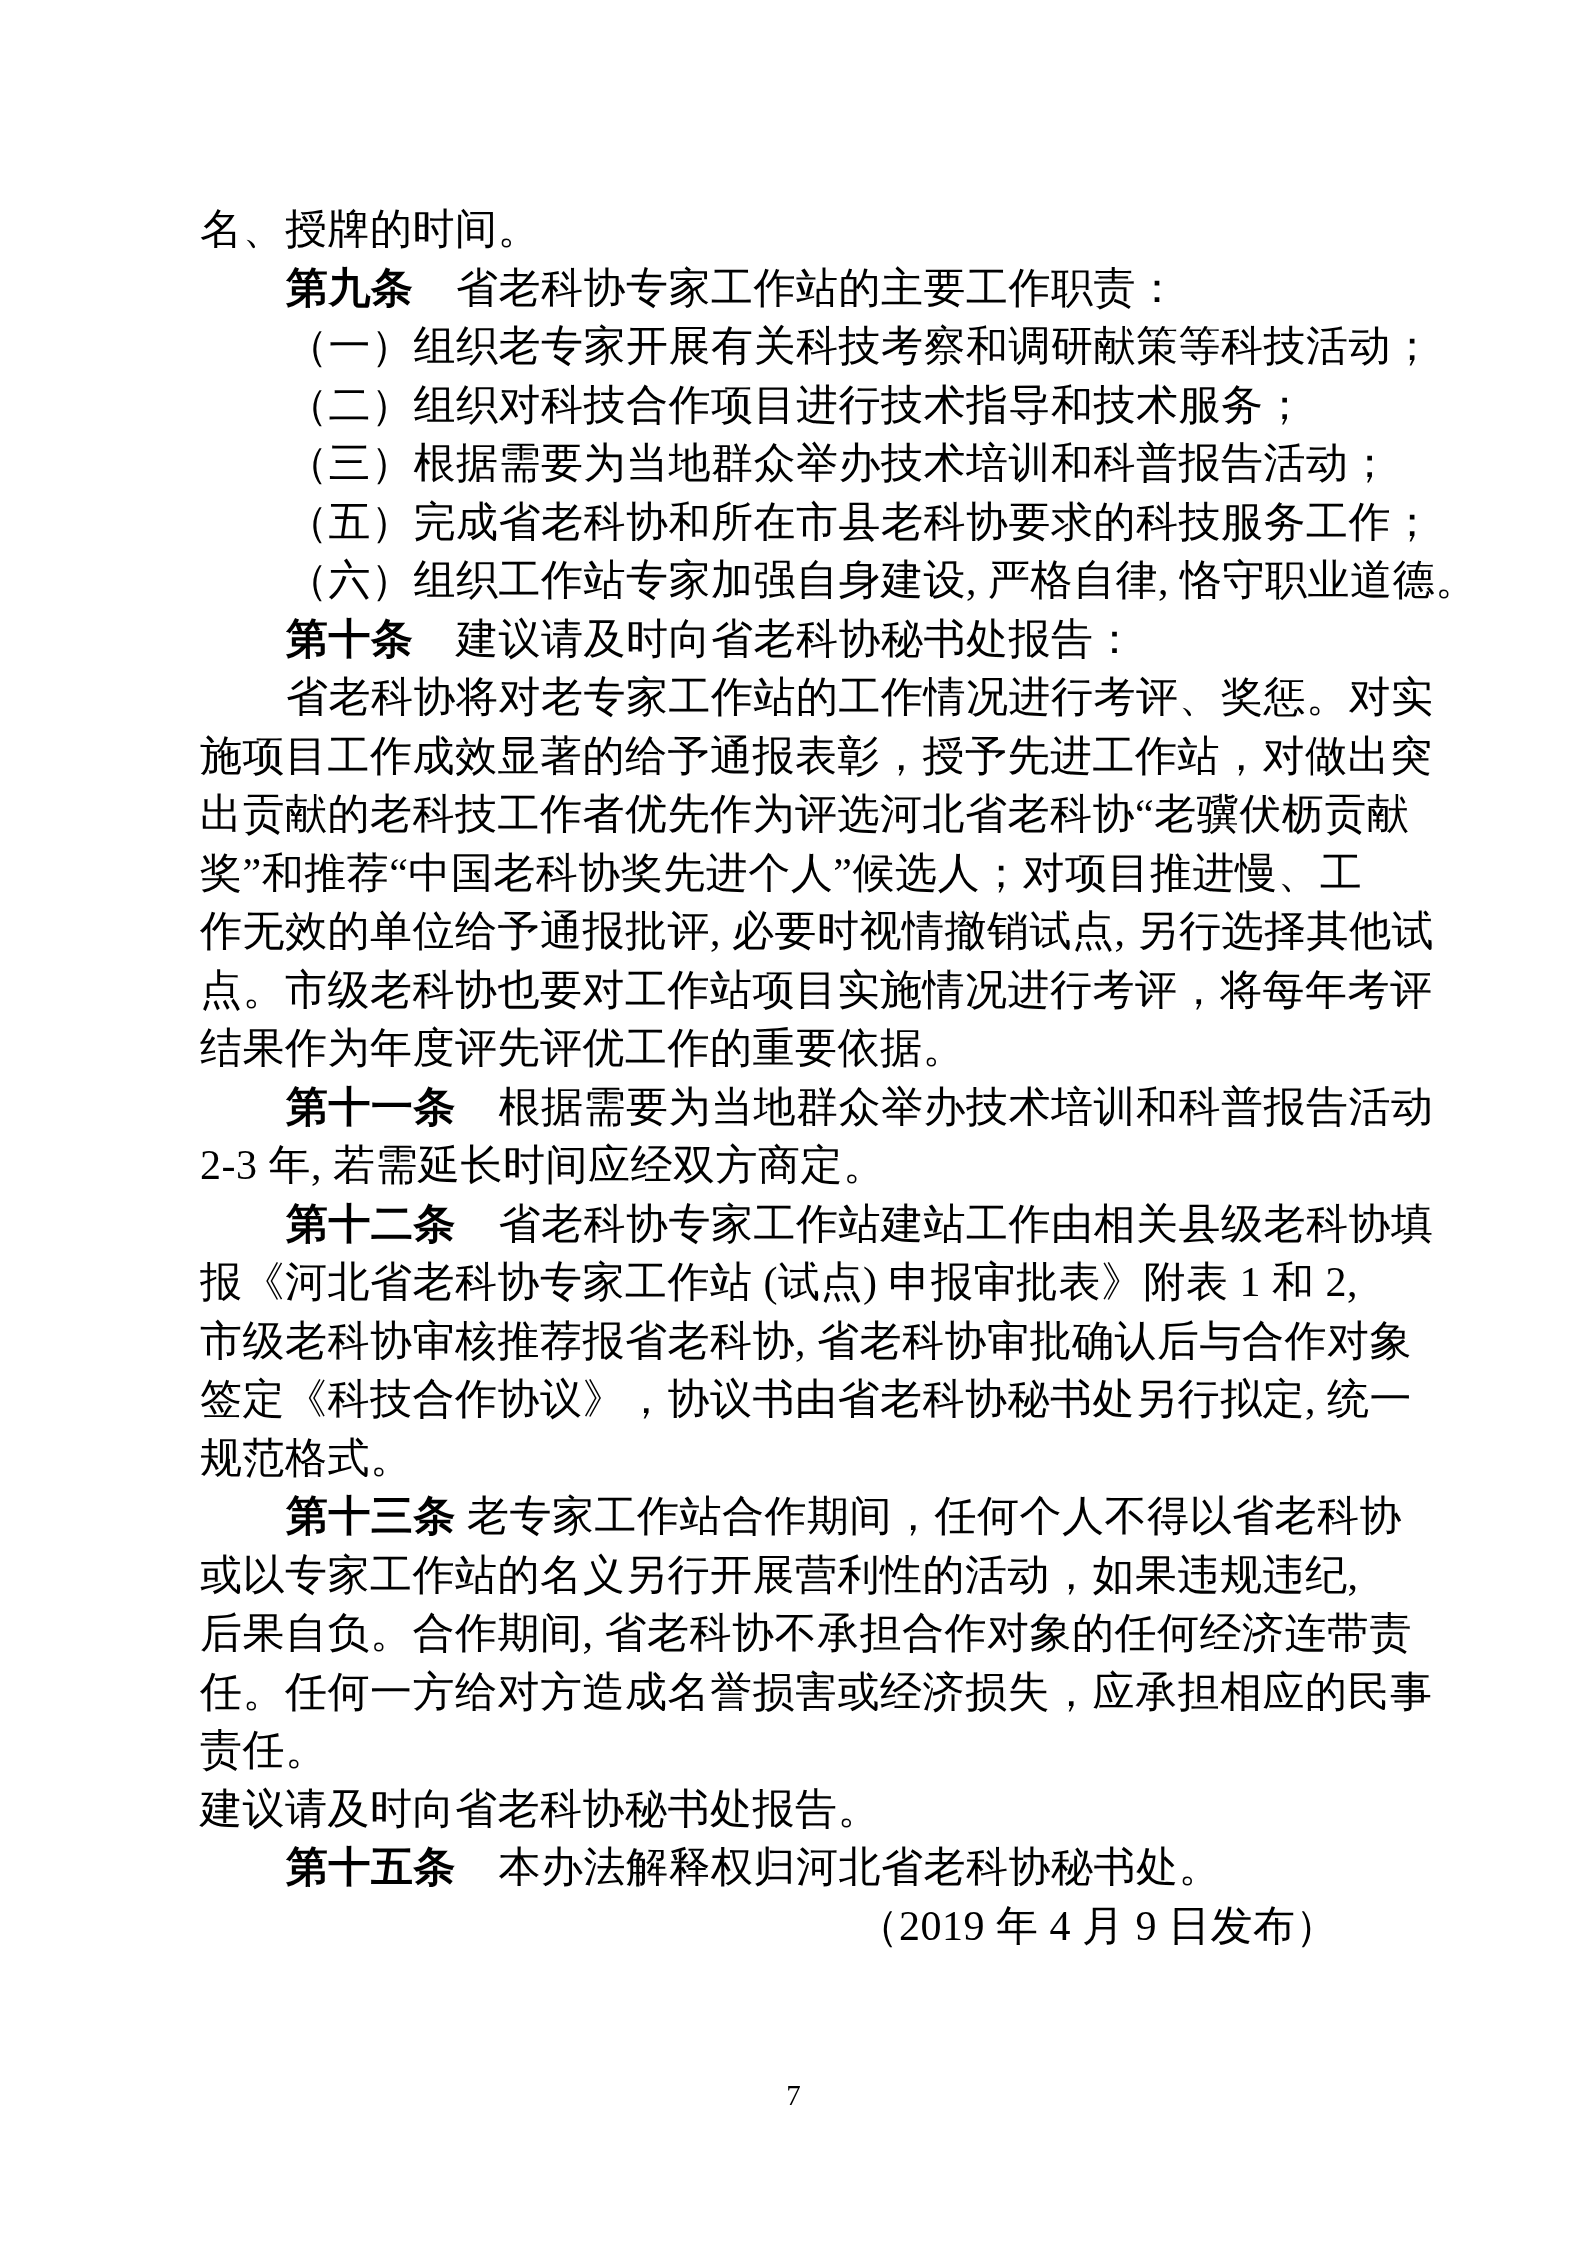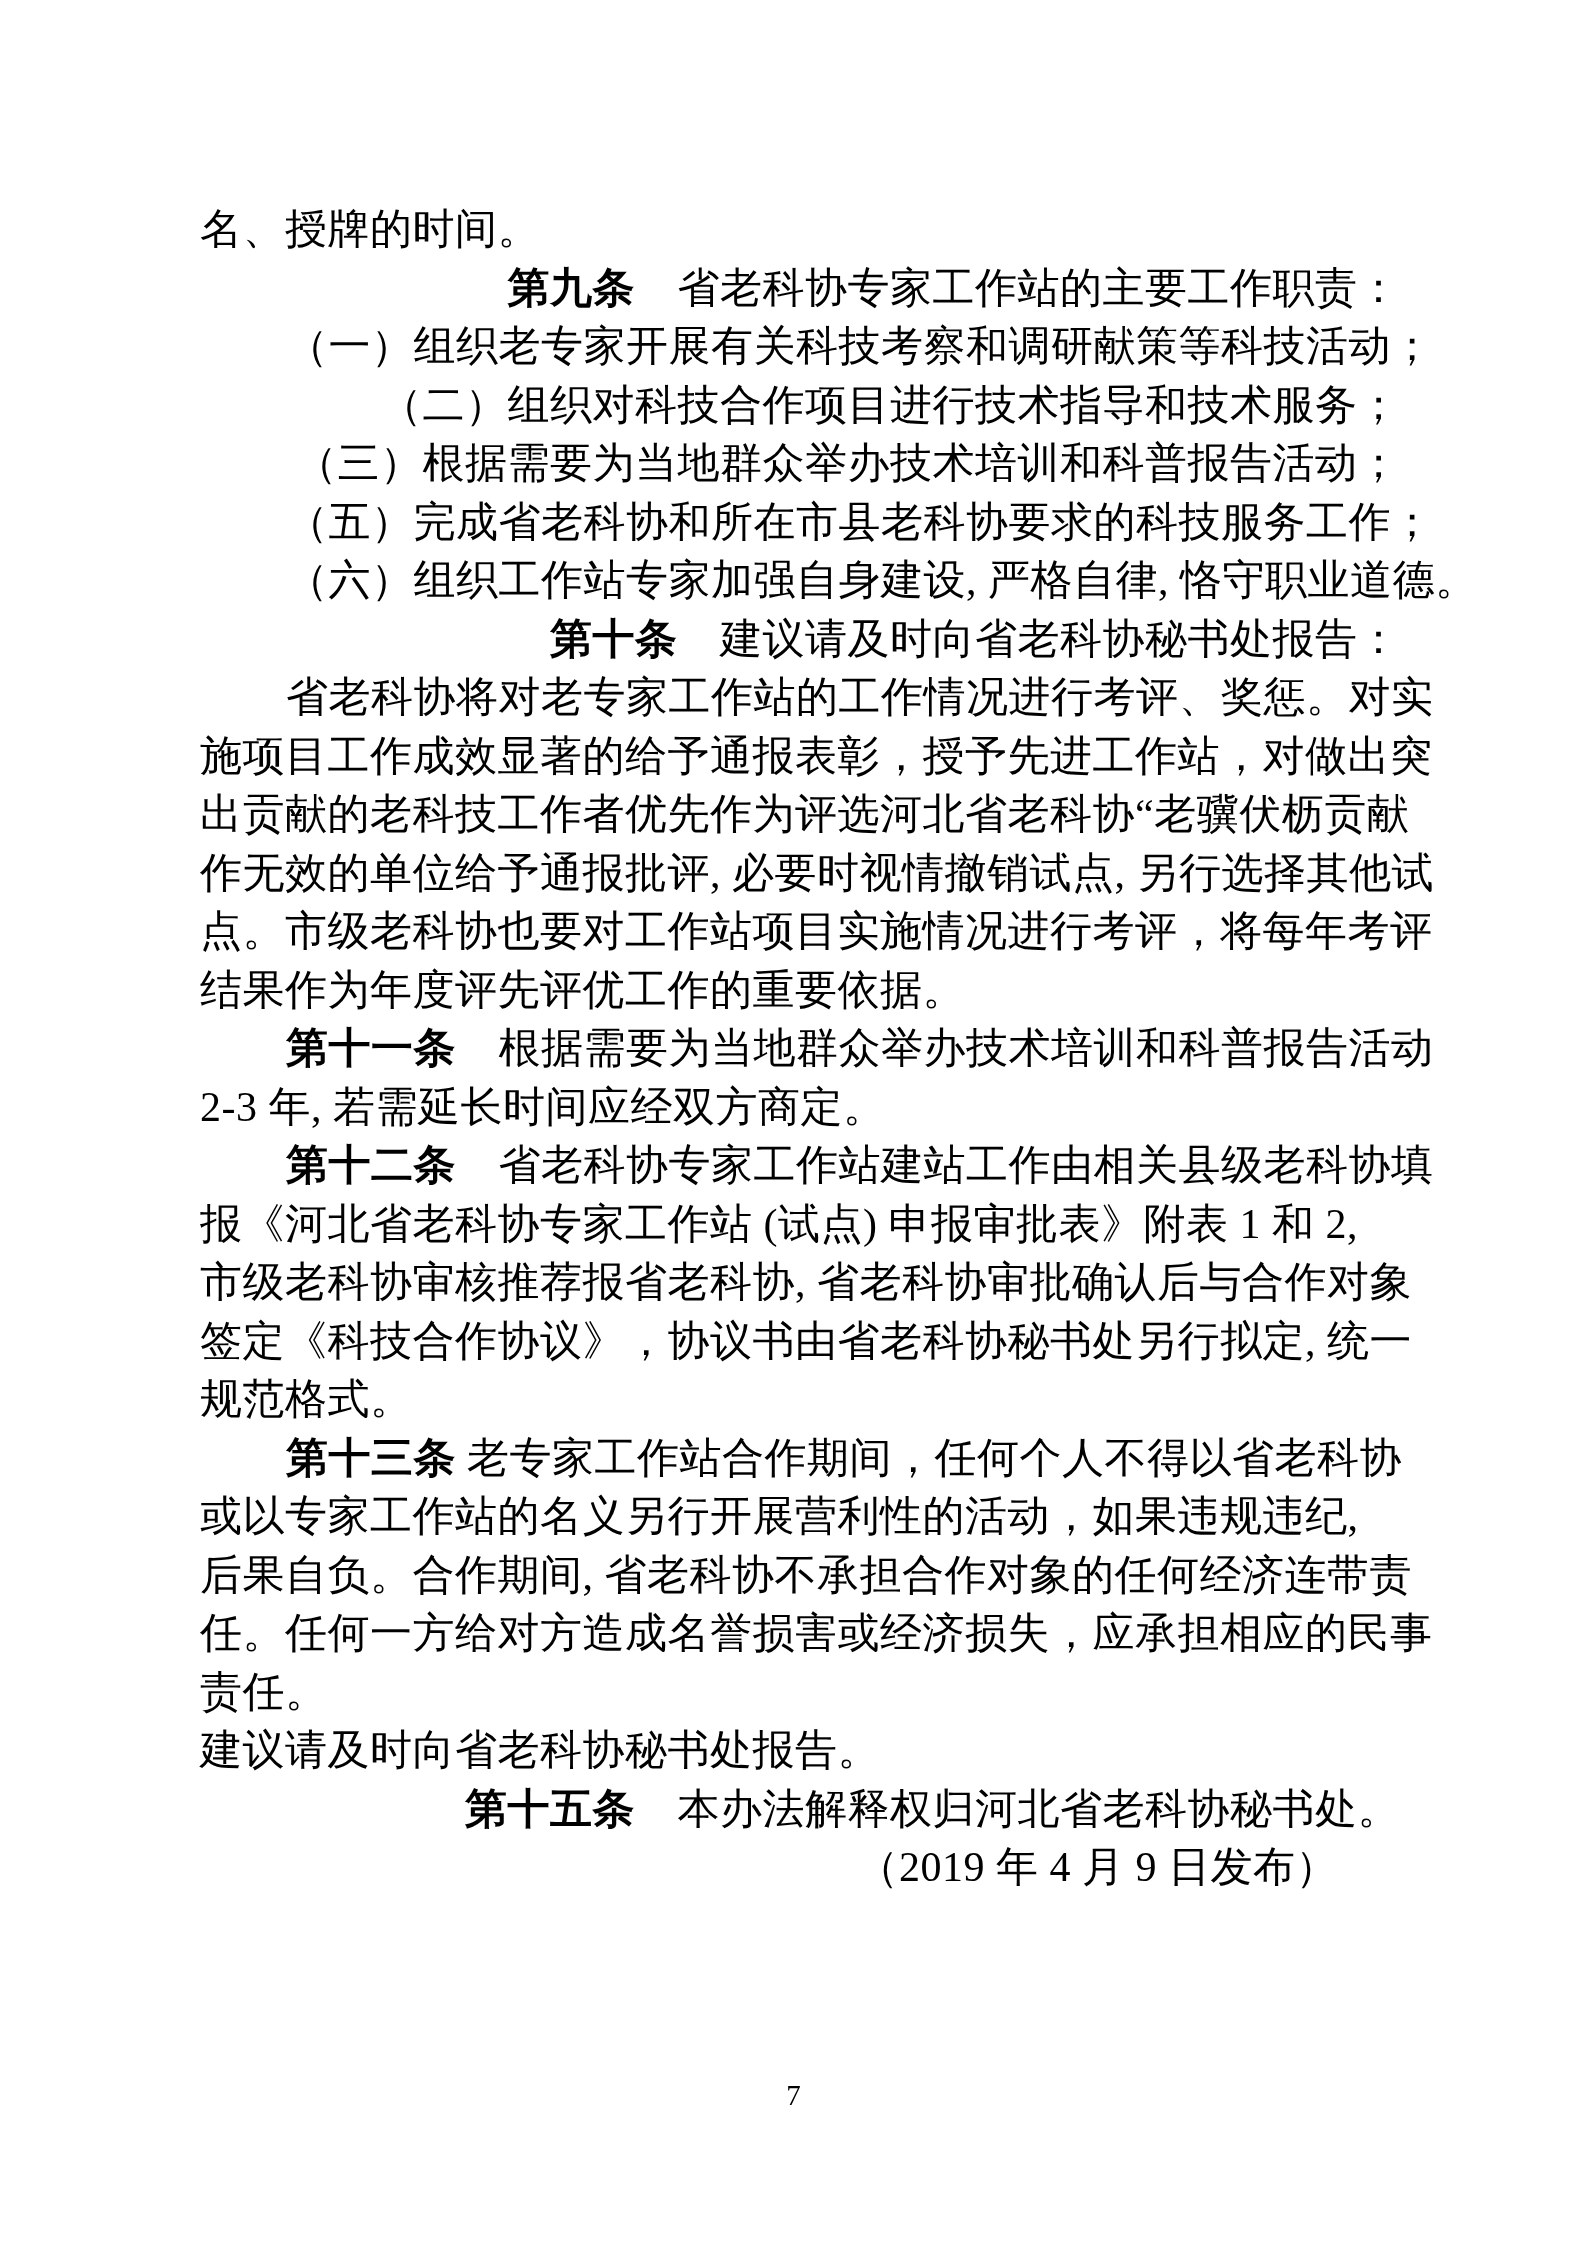--- a/index.html
+++ b/index.html
@@ -23,21 +23,20 @@
     width: 1200px;
   }
   .line {
     font-size: 42px;
     line-height: 58.5px;
     white-space: nowrap;
     letter-spacing: 0.5px;
   }
   .indent {
     text-indent: 86px;
-    text-align: right;
   }
   .b {
     font-weight: 700;
   }
   .date {
     text-align: right;
     padding-right: 62px;
   }
   .pageno {
     position: absolute;
@@ -63,20 +62,21 @@
     <div class="line indent"><span>（二）组织对科技合作项目进行技术指导和技术服务；</span></div>
     <div class="line indent"><span>（三）根据需要为当地群众举办技术培训和科普报告活动；</span></div>
     <div class="line indent"><span>（五）完成省老科协和所在市县老科协要求的科技服务工作；</span></div>
     <div class="line indent"><span>（六）组织工作站专家加强自身建设, 严格自律, 恪守职业道德。</span></div>
 
     <div class="line indent"><span class="b">第十条</span><span>　建议请及时向省老科协秘书处报告：</span></div>
 
     <div class="line indent"><span>省老科协将对老专家工作站的工作情况进行考评、奖惩。对实</span></div>
     <div class="line"><span>施项目工作成效显著的给予通报表彰，授予先进工作站，对做出突</span></div>
     <div class="line"><span>出贡献的老科技工作者优先作为评选河北省老科协“老骥伏枥贡献</span></div>
+    <div class="line"><span>奖”和推荐“中国老科协奖先进个人”候选人；对项目推进慢、工</span></div>
     <div class="line"><span>作无效的单位给予通报批评, 必要时视情撤销试点, 另行选择其他试</span></div>
     <div class="line"><span>点。市级老科协也要对工作站项目实施情况进行考评，将每年考评</span></div>
     <div class="line"><span>结果作为年度评先评优工作的重要依据。</span></div>
 
     <div class="line indent"><span class="b">第十一条</span><span>　根据需要为当地群众举办技术培训和科普报告活动</span></div>
     <div class="line"><span>2-3 年, 若需延长时间应经双方商定。</span></div>
 
     <div class="line indent"><span class="b">第十二条</span><span>　省老科协专家工作站建站工作由相关县级老科协填</span></div>
     <div class="line"><span>报《河北省老科协专家工作站 (试点) 申报审批表》附表 1 和 2,</span></div>
     <div class="line"><span>市级老科协审核推荐报省老科协, 省老科协审批确认后与合作对象</span></div>

